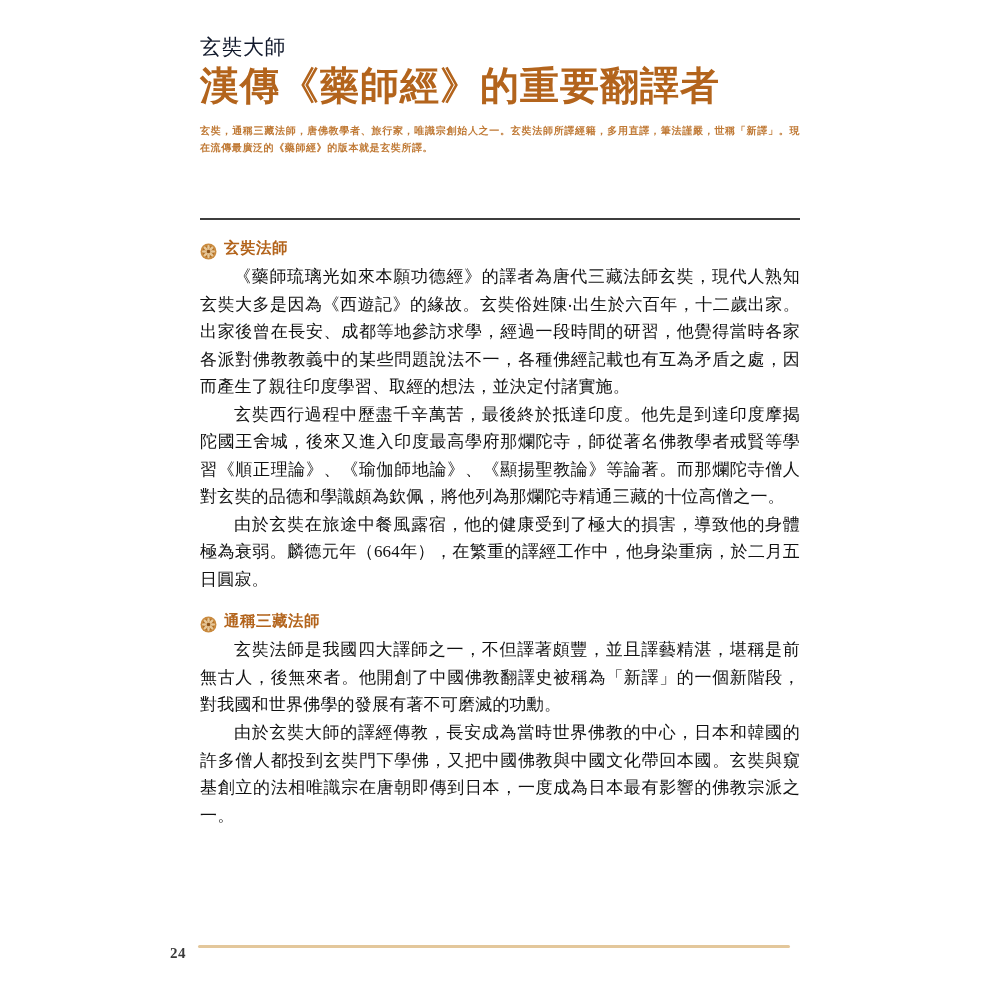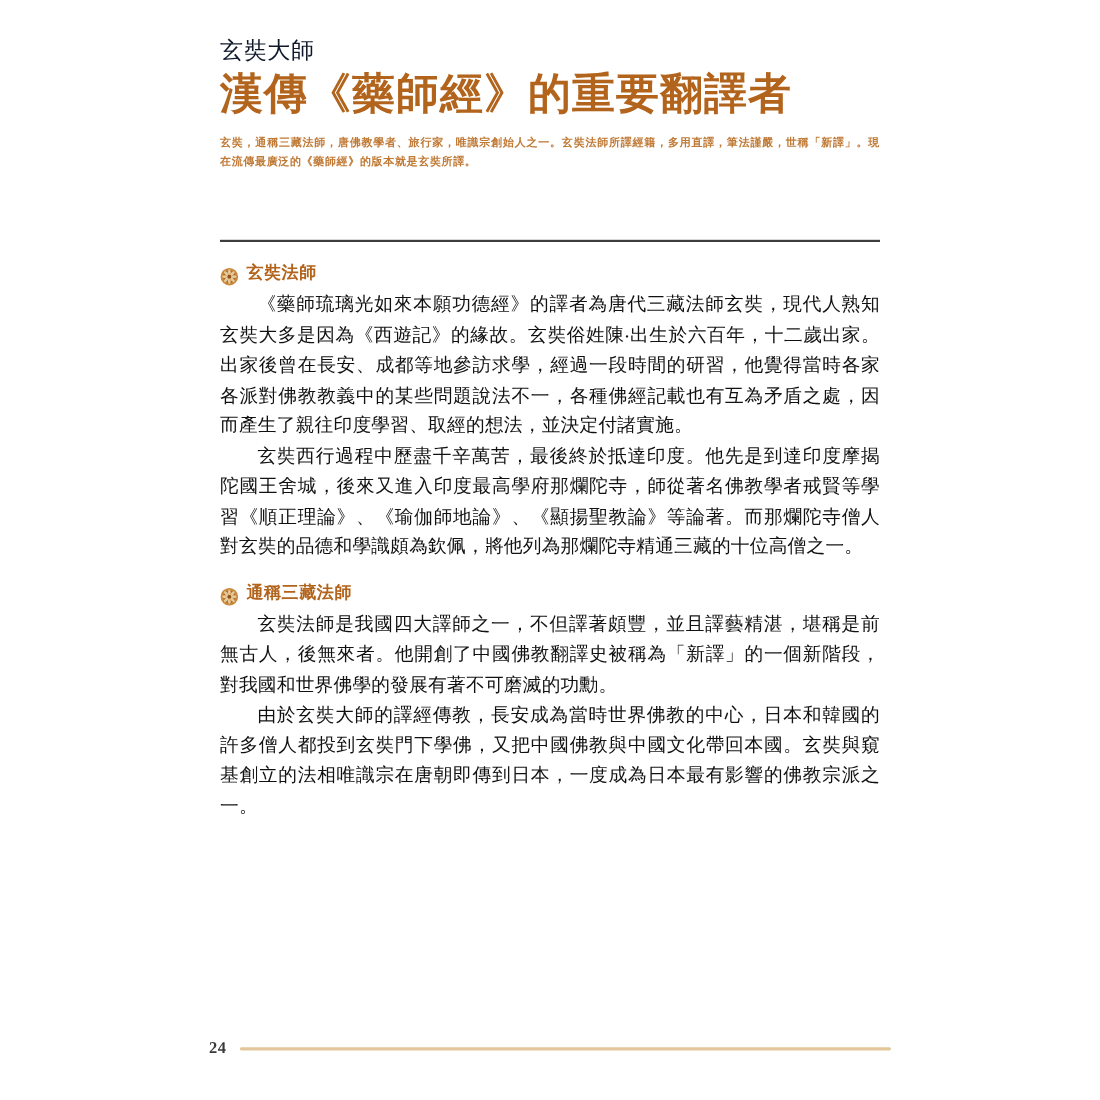--- a/index.html
+++ b/index.html
@@ -121,23 +121,21 @@
     height: 18px;
   }
 
   
   .footer {
     position: absolute;
     left: 170px;
     bottom: 38px;
     width: 620px;
     display: flex;
-    align-items: center;
     gap: 12px;
-    margin-left: 20px;
   }
 
   .page-number {
     font-family: "Liberation Serif", "DejaVu Serif", serif;
     font-size: 15px;
     font-weight: 700;
     color: #3a3a3a;
     letter-spacing: 0.5px;
   }
 
@@ -179,20 +177,21 @@
               <ellipse cx="16" cy="8.5" rx="2.4" ry="5" transform="rotate(270 16 16)"></ellipse>
               <ellipse cx="16" cy="8.5" rx="2.4" ry="5" transform="rotate(315 16 16)"></ellipse>
             </g>
             <circle cx="16" cy="16" r="3.2" fill="#8c5217"></circle>
           </svg>
         </span>
         <span>玄奘法師</span>
       </div>
       <p class="body">《藥師琉璃光如來本願功德經》的譯者為唐代三藏法師玄奘，現代人熟知玄奘大多是因為《西遊記》的緣故。玄奘俗姓陳‧出生於六百年，十二歲出家。出家後曾在長安、成都等地參訪求學，經過一段時間的研習，他覺得當時各家各派對佛教教義中的某些問題說法不一，各種佛經記載也有互為矛盾之處，因而產生了親往印度學習、取經的想法，並決定付諸實施。</p>
       <p class="body">玄奘西行過程中歷盡千辛萬苦，最後終於抵達印度。他先是到達印度摩揭陀國王舍城，後來又進入印度最高學府那爛陀寺，師從著名佛教學者戒賢等學習《順正理論》、《瑜伽師地論》、《顯揚聖教論》等論著。而那爛陀寺僧人對玄奘的品德和學識頗為欽佩，將他列為那爛陀寺精通三藏的十位高僧之一。</p>
+      <p class="body">由於玄奘在旅途中餐風露宿，他的健康受到了極大的損害，導致他的身體極為衰弱。麟德元年（664年），在繁重的譯經工作中，他身染重病，於二月五日圓寂。</p>
     </div>
 
     <div class="gap-between-sections"></div>
 
     <div class="section">
       <div class="section-heading">
         <span class="lotus-icon">
           <svg viewBox="0 0 32 32" width="17" height="17" aria-hidden="true">
             <circle cx="16" cy="16" r="15" fill="#c98a3e"></circle>
             <circle cx="16" cy="16" r="11" fill="#b06e24"></circle>

